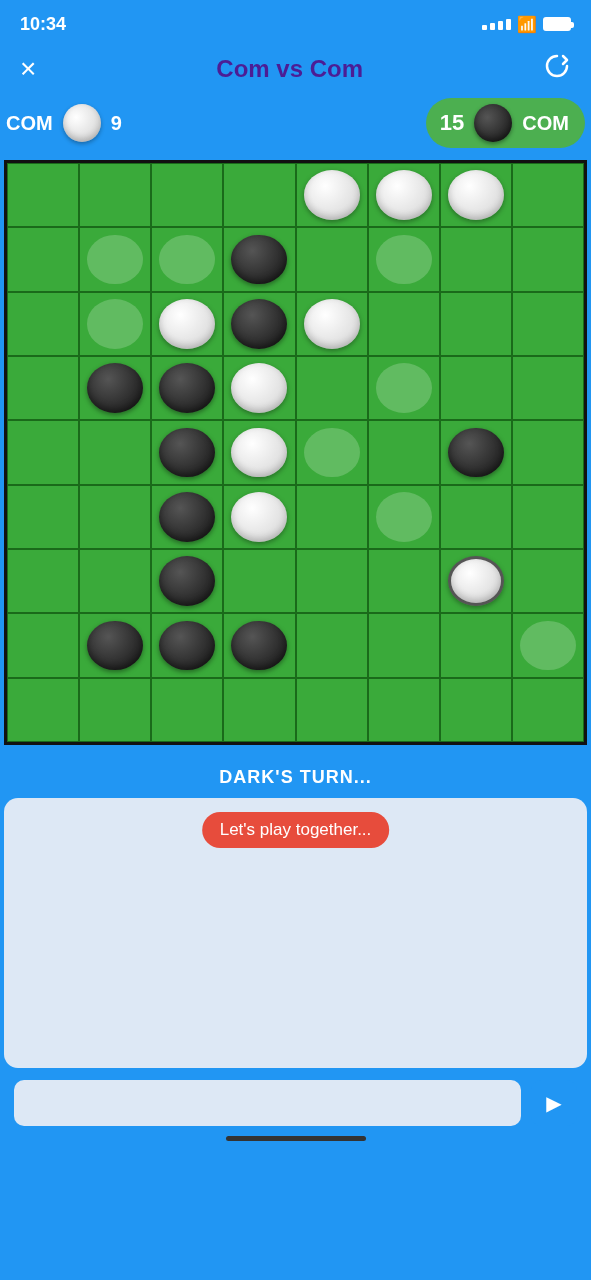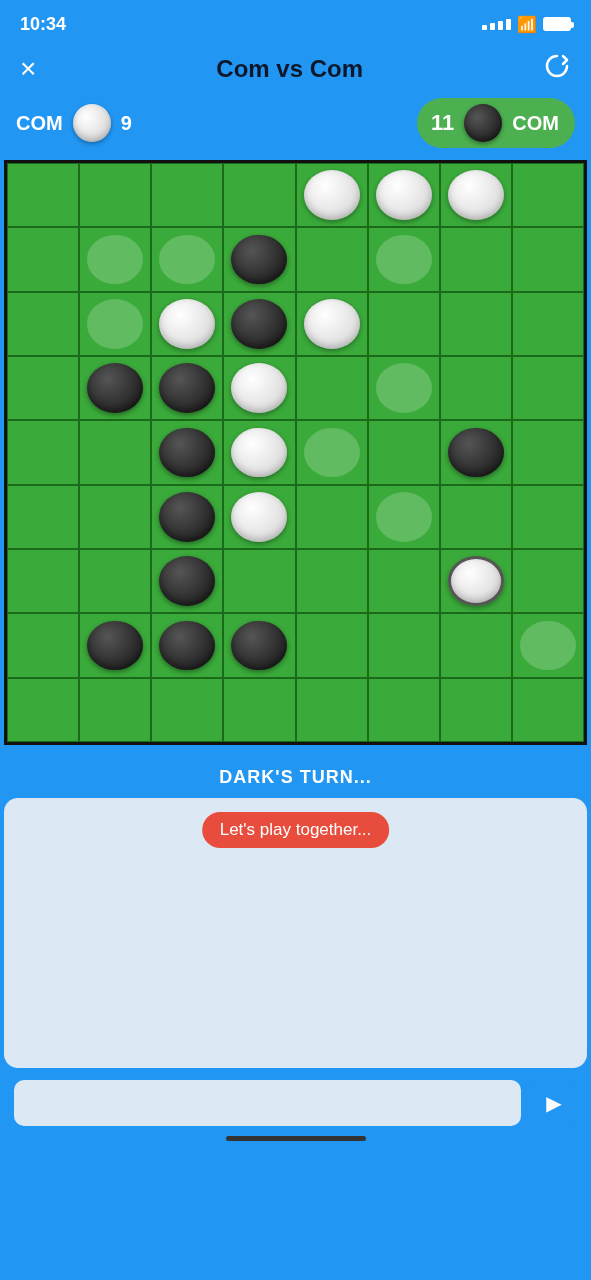--- a/index.html
+++ b/index.html
@@ -59,41 +59,41 @@
     
     .header {
       display: flex;
       align-items: center;
       justify-content: space-between;
       padding: 8px 20px 12px;
     }
     .header-title {
       font-size: 24px;
       font-weight: 600;
-      color: #0f172a;
+      color: #4c1d95;
     }
     .close-btn {
       color: white;
       font-size: 28px;
       font-weight: 300;
       cursor: pointer;
       line-height: 1;
     }
     .reset-btn {
       color: white;
       font-size: 24px;
       cursor: pointer;
     }
 
     
     .score-row {
       display: flex;
       align-items: center;
       justify-content: space-between;
-      padding: 0 16px 12px;
+      padding: 0 6px 12px;
     }
     .score-left {
       display: flex;
       align-items: center;
       gap: 10px;
     }
     .player-label {
       font-size: 20px;
       font-weight: 700;
       color: white;
@@ -279,21 +279,21 @@
   </span>
 </div>
 
 <div class="score-row">
   <div class="score-left">
     <span class="player-label">COM</span>
     <div class="disc-white"></div>
     <span class="score-num">9</span>
   </div>
   <div class="score-right">
-    <span class="score-num">11</span>
+    <span class="score-num">15</span>
     <div class="disc-black"></div>
     <span class="player-label">COM</span>
   </div>
 </div>
 
 <div class="board-wrapper">
   <div class="board" id="board">
   <div class="cell"></div>
       <div class="cell"></div>
       <div class="cell"></div>

